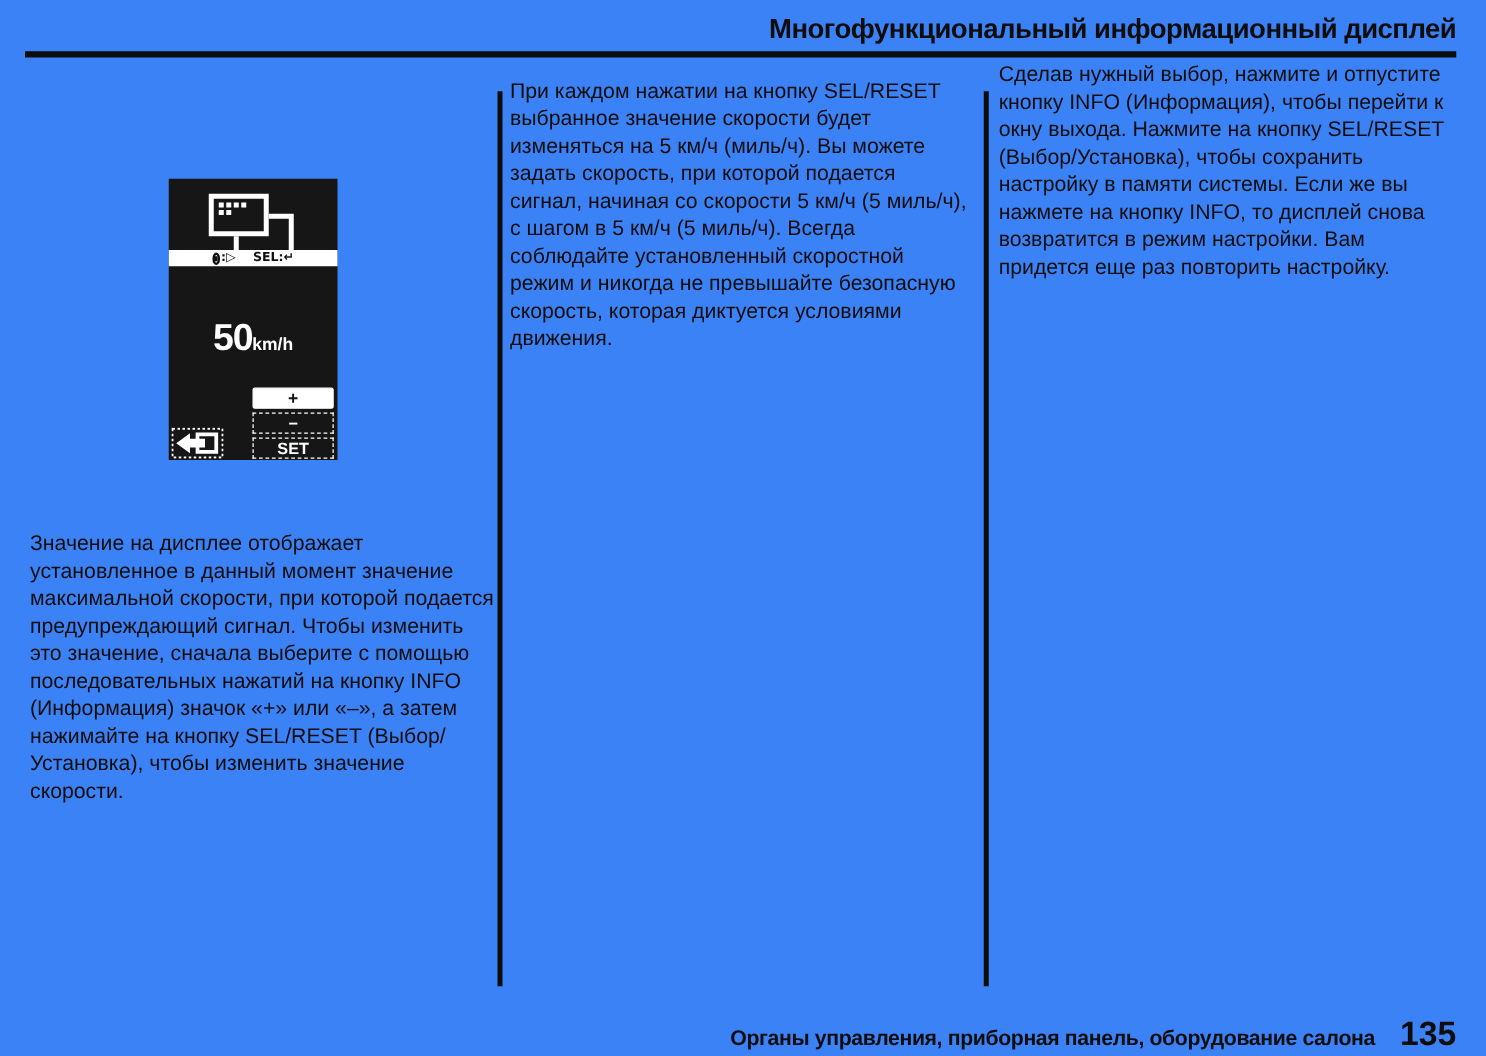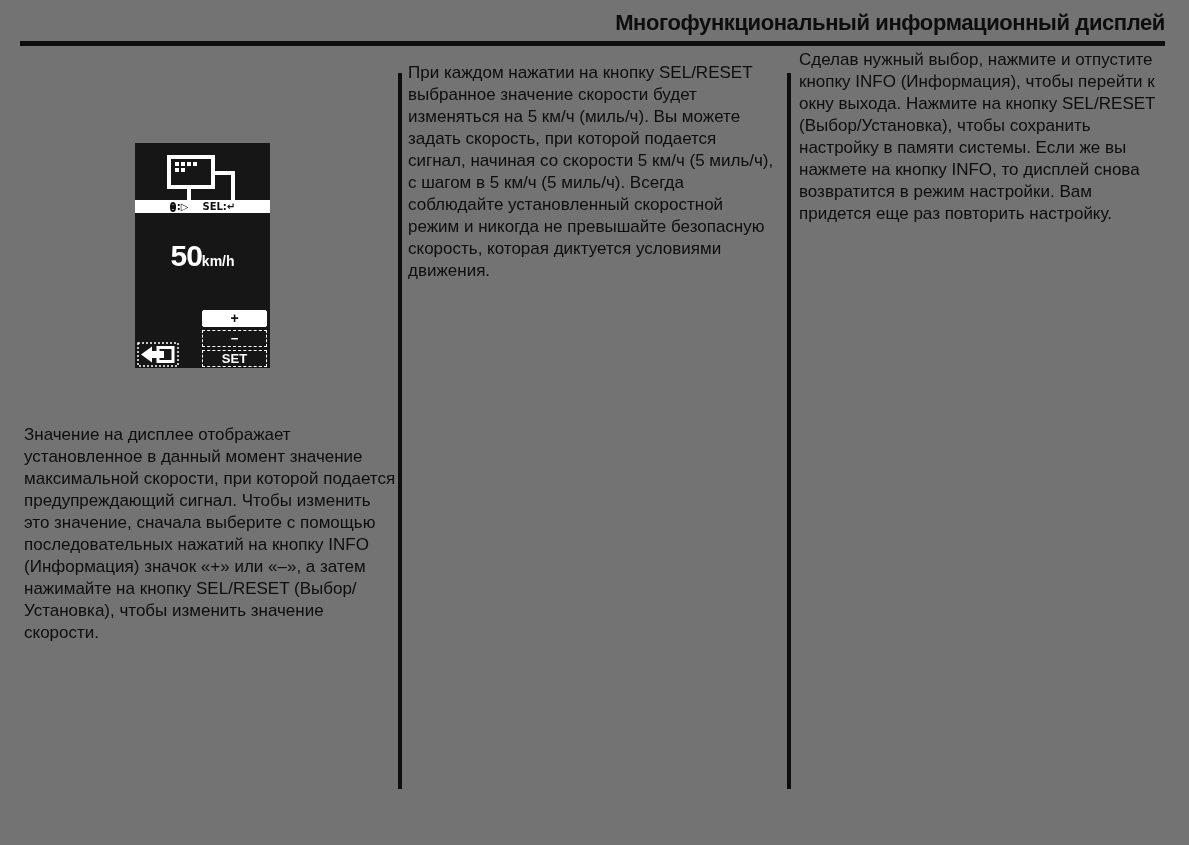--- a/index.html
+++ b/index.html
@@ -1,17 +1,17 @@
 <!DOCTYPE html>
 <html><head>
 <meta charset="utf-8">
 <style>
   html,body { margin:0; padding:0; background:#e8e8e8; }
   .page {
-    position:relative; width:1189px; height:845px; background:#737373;
+    position:relative; width:1189px; height:845px; background:#3b82f6;
     font-family:"Liberation Sans", sans-serif; color:#0d0d0d; overflow:hidden;
     margin:0 auto;
   }
   .title {
     position:absolute; top:10px; right:24px;
     font-size:22px; font-weight:bold; letter-spacing:-0.4px; white-space:nowrap;
   }
   .top-rule { position:absolute; top:41px; left:20px; right:24px; height:5px; background:#0d0d0d; }
 
   .divider { position:absolute; top:73px; width:4px; height:716px; background:#0d0d0d; }
@@ -47,21 +47,21 @@
   }
   .hint { display:flex; align-items:center; gap:1px; }
   .knob {
     display:inline-block; width:6px; height:10px; border:2px solid #111;
     border-radius:50% / 45%; position:relative; box-sizing:border-box;
   }
   .knob::after {
     content:""; position:absolute; left:0px; top:1px; width:2px; height:4px; background:#111;
   }
 
-  .speed { position:absolute; left:0; right:0; top:96px; text-align:center; color:#fff; z-index:3; }
+  .speed { position:absolute; left:0; right:0; top:111px; text-align:center; color:#fff; z-index:3; }
   .speed .val  { font-size:30px; font-weight:bold; letter-spacing:-1px; }
   .speed .unit { font-size:14px; font-weight:bold; }
 
   .btn-stack { position:absolute; right:3px; top:167px; width:65px; z-index:3; }
   .disp-btn {
     box-sizing:border-box; width:100%; height:17px; margin-bottom:3px;
     text-align:center; font-weight:bold;
   }
   .disp-btn.solid  { background:#fff; color:#111; border:1px solid #fff; border-radius:2px; font-size:14px; line-height:15px; }
   .disp-btn.dashed { background:transparent; color:#fff; border:1px dashed #fff; font-size:13px; line-height:15px; }
@@ -134,14 +134,18 @@
   </div>
 
   <div class="col col-mid">
     <p>При каждом нажатии на кнопку SEL/RESET выбранное значение скорости будет изменяться на 5 км/ч (миль/ч). Вы можете задать скорость, при которой подается сигнал, начиная со скорости 5 км/ч (5 миль/ч), с шагом в 5 км/ч (5 миль/ч). Всегда соблюдайте установленный скоростной режим и никогда не превышайте безопасную скорость, которая диктуется условиями движения.</p>
   </div>
 
   <div class="col col-right">
     <p>Сделав нужный выбор, нажмите и отпустите кнопку INFO (Информация), чтобы перейти к окну выхода. Нажмите на кнопку SEL/RESET (Выбор/Установка), чтобы сохранить настройку в памяти системы. Если же вы нажмете на кнопку INFO, то дисплей снова возвратится в режим настройки. Вам придется еще раз повторить настройку.</p>
   </div>
 
+  <div class="footer">
+    <span class="footer-label">Органы управления, приборная панель, оборудование салона</span>
+    <span class="footer-num">135</span>
+  </div>
 
 </div>
 
 </body></html>

